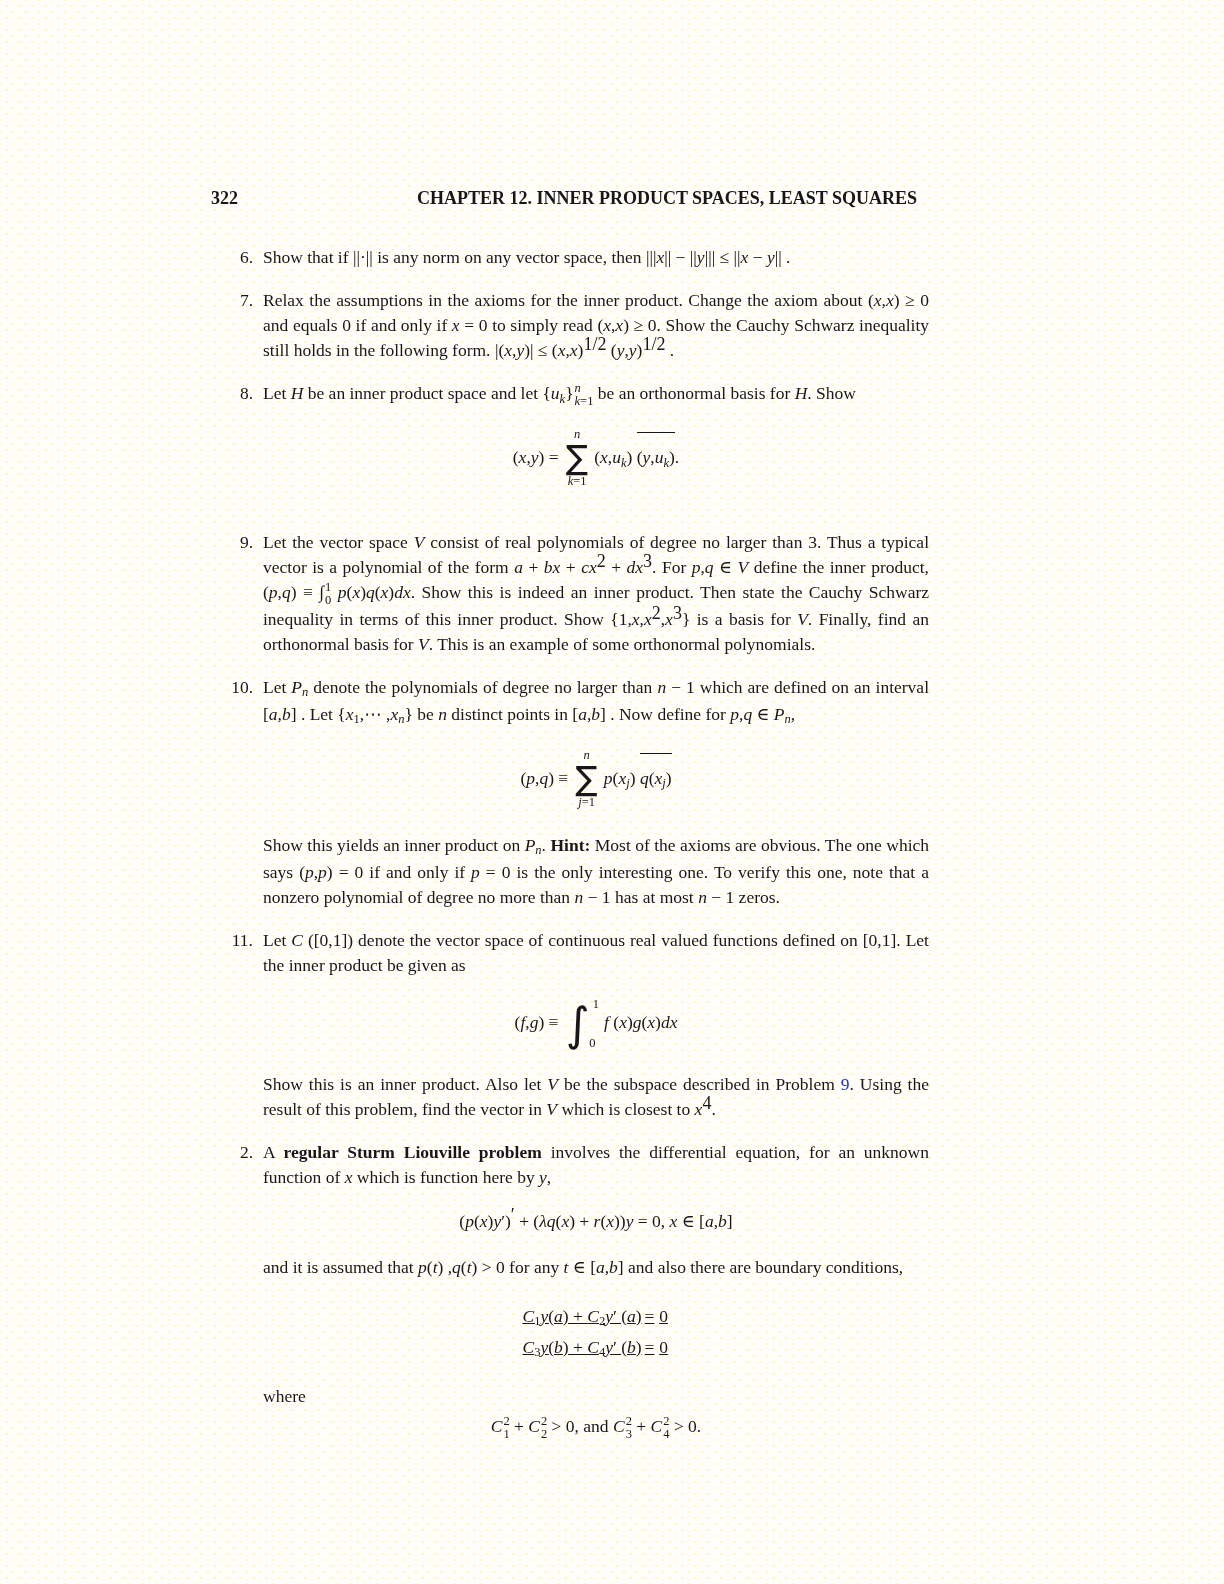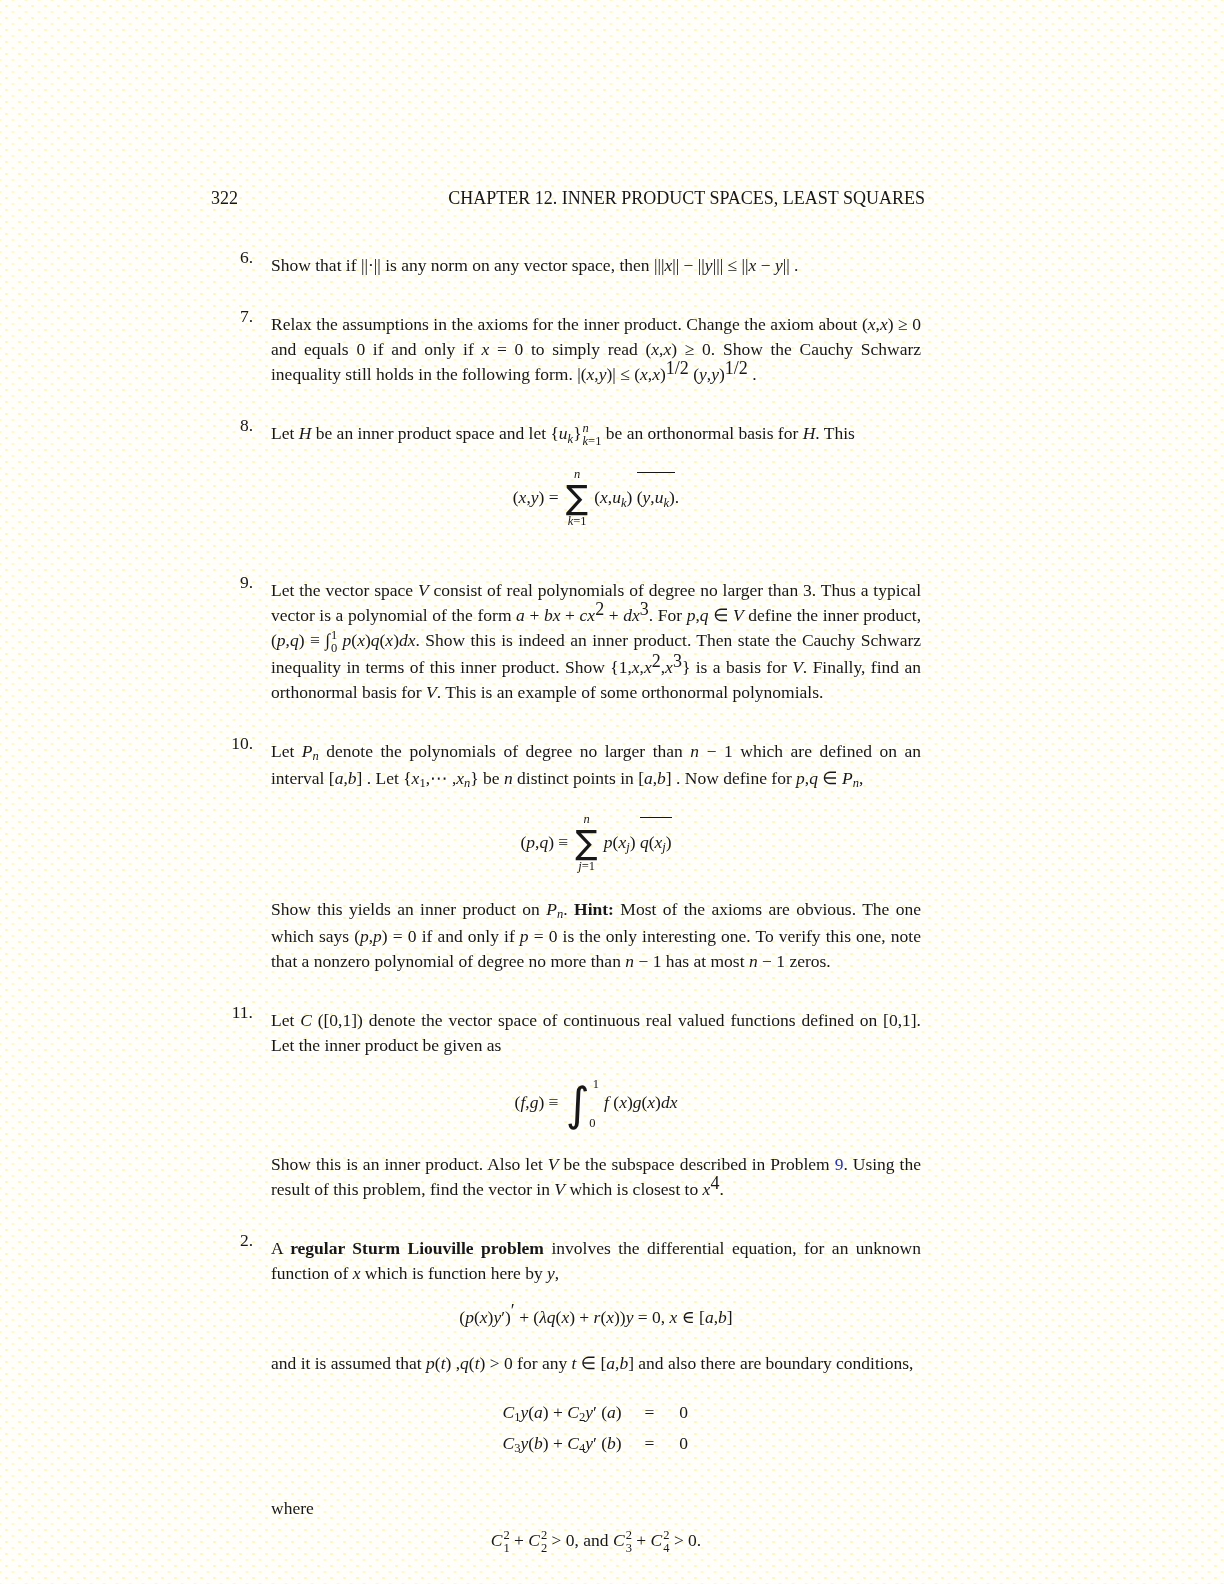--- a/index.html
+++ b/index.html
@@ -9,28 +9,28 @@
     background-image:
       radial-gradient(circle, rgba(255,242,110,.55) 0 1px, rgba(255,242,110,0) 1.4px),
       radial-gradient(circle, rgba(255,242,110,.45) 0 1px, rgba(255,242,110,0) 1.4px);
     background-size:13px 12px,13px 12px;
     background-position:0 0,6.5px 6px;
     color:#171717;
     font-family:"Liberation Serif","DejaVu Serif",serif;
     font-size:17.5px;
   }
   .content{position:absolute;left:211px;top:186px;width:718px;}
-  .hdr{display:flex;justify-content:space-between;align-items:baseline;font-size:18px;line-height:25px;margin:0 4px 34px 0;}
+  .hdr{display:flex;justify-content:space-between;align-items:baseline;font-size:18px;line-height:25px;margin:0 12px 34px 0;font-weight:bold;}
   .prob{display:flex;margin:0 0 18px 0;}
   .pnum{flex:none;width:52px;box-sizing:border-box;text-align:right;padding-right:10px;line-height:25px;}
   .ptext{flex:1;min-width:0;}
-  .ptext p{margin:8px;text-align:justify;line-height:25px;font-family:Liberation Serif, serif;}
+  .ptext p{margin:0;text-align:justify;line-height:25px;}
   .eq{text-align:center;line-height:1.25;margin:20px 0 22px 0;}
   .eq.tight{margin:6px 0 0 0;}
-  .eqalign{display:grid;grid-template-columns:auto 16px 12px;column-gap:20px;justify-content:center;line-height:29px;margin:22px 0 36px 0;}
+  .eqalign{display:grid;grid-template-columns:auto 16px 12px;justify-content:center;line-height:29px;margin:22px 0 20px 0;text-decoration:underline;}
   .al-lhs{text-align:right;}
   .al-eq,.al-rhs{text-align:center;}
   
   .rn{}
   .ri{font-style:italic;}
   .rb{font-weight:bold;}
   .rsup{font-size:18px;position:relative;top:-6px;}
   .rsub{font-size:12.5px;position:relative;top:3.5px;}
   .rlink{color:#2231cf;cursor:pointer;}
   .rov{display:inline-block;border-top:1.1px solid currentColor;padding-top:14px;line-height:1.15;}
@@ -69,21 +69,21 @@
         <p><span class="rn">Relax the assumptions in the axioms for the inner product. Change the axiom about </span><span class="rn">(</span><span class="ri">x</span><span class="rn">,</span><span class="ri">x</span><span class="rn">) ≥ 0 and equals 0 if and only if </span><span class="ri">x</span><span class="rn"> = 0 to simply read </span><span class="rn">(</span><span class="ri">x</span><span class="rn">,</span><span class="ri">x</span><span class="rn">) ≥ 0. Show the Cauchy Schwarz inequality still holds in the following form. </span><span class="rn">|(</span><span class="ri">x</span><span class="rn">,</span><span class="ri">y</span><span class="rn">)| ≤ (</span><span class="ri">x</span><span class="rn">,</span><span class="ri">x</span><span class="rn">)</span><span class="rsup">1/2</span><span class="rn"> (</span><span class="ri">y</span><span class="rn">,</span><span class="ri">y</span><span class="rn">)</span><span class="rsup">1/2</span><span class="rn"> .</span></p>
       </div>
     </div>
 
     <div class="prob">
       <span class="pnum">8.</span>
       <div class="ptext">
         <p><span class="rn">Let </span><span class="ri">H</span><span class="rn"> be an inner product space and let </span><span class="rn">{</span><span class="ri">u</span><span class="rsub ri">k</span><span class="rn">}</span><span class="rstack">
               <span class="st"><span class="ri">n</span></span>
               <span class="sb"><span class="ri">k</span><span class="rn">=1</span></span>
-            </span><span class="rn"> be an orthonormal basis for </span><span class="ri">H</span><span class="rn">. This</span></p>
+            </span><span class="rn"> be an orthonormal basis for </span><span class="ri">H</span><span class="rn">. Show</span></p>
         <div class="eq"><span class="rn">(</span><span class="ri">x</span><span class="rn">,</span><span class="ri">y</span><span class="rn">) = </span><span class="rsum">
               <span class="lim"><span class="ri">n</span></span>
               <span class="op">∑</span>
               <span class="lim"><span class="ri">k</span><span class="rn">=1</span></span>
             </span><span class="rn">(</span><span class="ri">x</span><span class="rn">,</span><span class="ri">u</span><span class="rsub ri">k</span><span class="rn">) </span><span class="rov"><span class="rn">(</span><span class="ri">y</span><span class="rn">,</span><span class="ri">u</span><span class="rsub ri">k</span><span class="rn">)</span></span><span class="rn">.</span></div>
       </div>
     </div>
 
     <div class="prob">
       <span class="pnum">9.</span>

